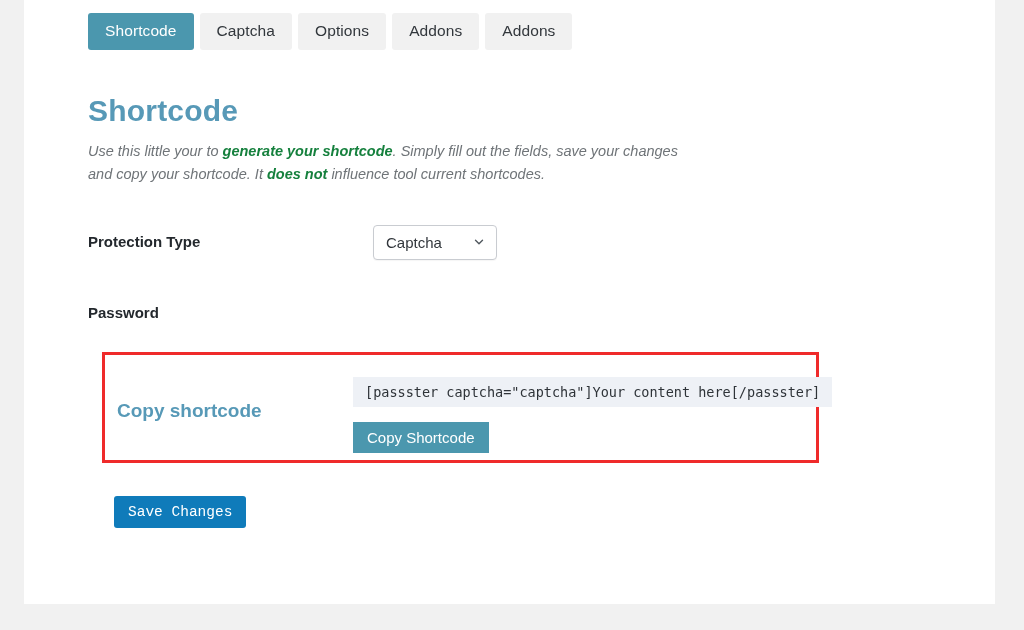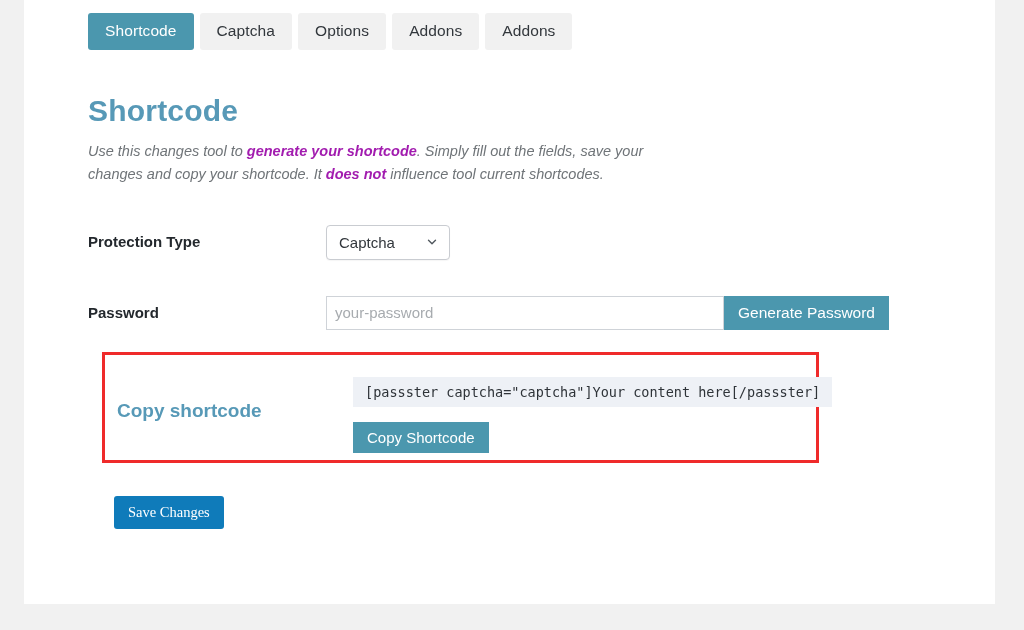--- a/index.html
+++ b/index.html
@@ -84,21 +84,21 @@
   }
 
   .desc {
     font-size: 14.5px;
     font-style: italic;
     color: #6f7478;
     line-height: 1.62;
     margin: 0;
     max-width: 600px;
   }
-  .desc b { font-weight: bold; font-style: italic; color: #a21caf; margin-top: 17px; }
+  .desc b { font-weight: bold; font-style: italic; color: #15803d; margin-top: 17px; }
 
   .help {
     font-size: 14.5px;
     font-style: italic;
     color: #8a8f94;
     margin: 8px 0 0 0;
   }
 
   
   .select-box {
@@ -188,21 +188,21 @@
 
   
   .btn-save {
     position: absolute;
     left: 90px;
     top: 496px;
     border: none;
     background: #0f7bba;
     color: #ffffff;
     font-size: 14.5px;
-    font-family: Liberation Serif, serif;
+    font-family: Liberation Mono, monospace;
     padding: 8px 14px;
     border-radius: 3px;
     cursor: pointer;
   }
 </style>
 </head>
 <body>
 
 <div class="page-wrap">
 
@@ -213,45 +213,41 @@
     <div class="tab"><span>Addons</span></div>
     <div class="tab"><span>Addons</span></div>
   </div>
 
   <h1 class="page-title">Shortcode</h1>
 
   <div class="form-table">
 
     <div class="row" style="margin-bottom:38px;">
       <div class="row-field">
-        <p class="desc"><span>Use this changes tool to </span><b>generate your shortcode</b><span>. Simply fill out the fields, save your changes and copy your shortcode. It </span><b>does not</b><span> influence tool current shortcodes.</span></p>
+        <p class="desc"><span>Use this little your to </span><b>generate your shortcode</b><span>. Simply fill out the fields, save your changes and copy your shortcode. It </span><b>does not</b><span> influence tool current shortcodes.</span></p>
       </div>
     </div>
 
-    <div class="row" style="margin-bottom:36px;">
+    <div class="row" style="margin-bottom:36px;gap:47px;">
       <div class="row-label">Protection Type</div>
       <div class="row-field">
         <div class="select-box">
           <span>Captcha</span>
           <span class="chev">
             <svg width="14" height="14" viewBox="0 0 20 20" aria-hidden="true">
                 <path d="M5 7.5l5 5 5-5" fill="none" stroke="#50575e" stroke-width="2" stroke-linecap="round" stroke-linejoin="round"></path>
               </svg>
           </span>
         </div>
       </div>
     </div>
 
     <div class="row">
       <div class="row-label">Password</div>
       <div class="row-field">
-        <div class="pw-row">
-          <input class="pw-input" type="text" placeholder="your-password" style="">
-          <button class="btn-generate">Generate Password</button>
-        </div>
       </div>
     </div>
 
   </div>
 
   <div class="copy-block">
     <div class="copy-label">Copy shortcode</div>
     <div class="code-box">[passster captcha="captcha"]Your content here[/passster]</div>
     <button class="btn-copy">Copy Shortcode</button>
   </div>

